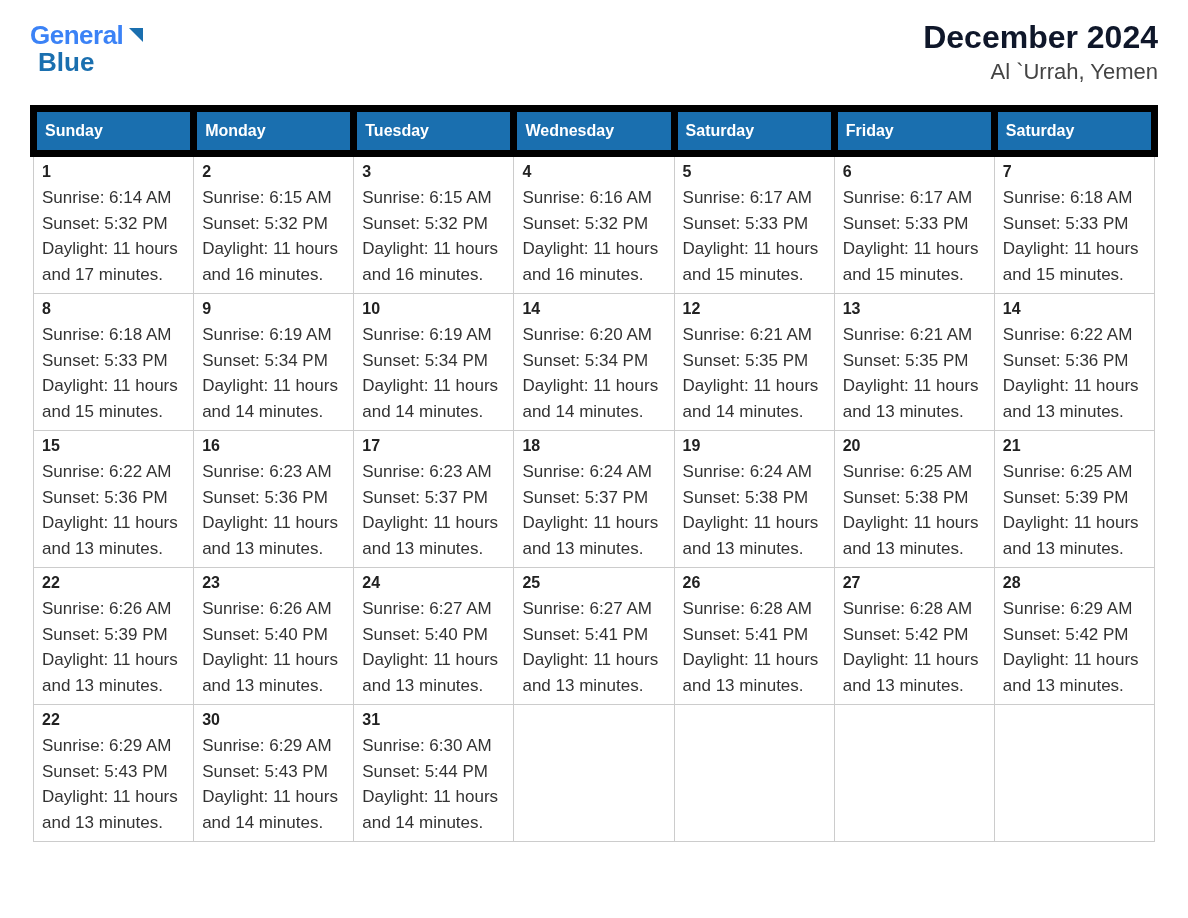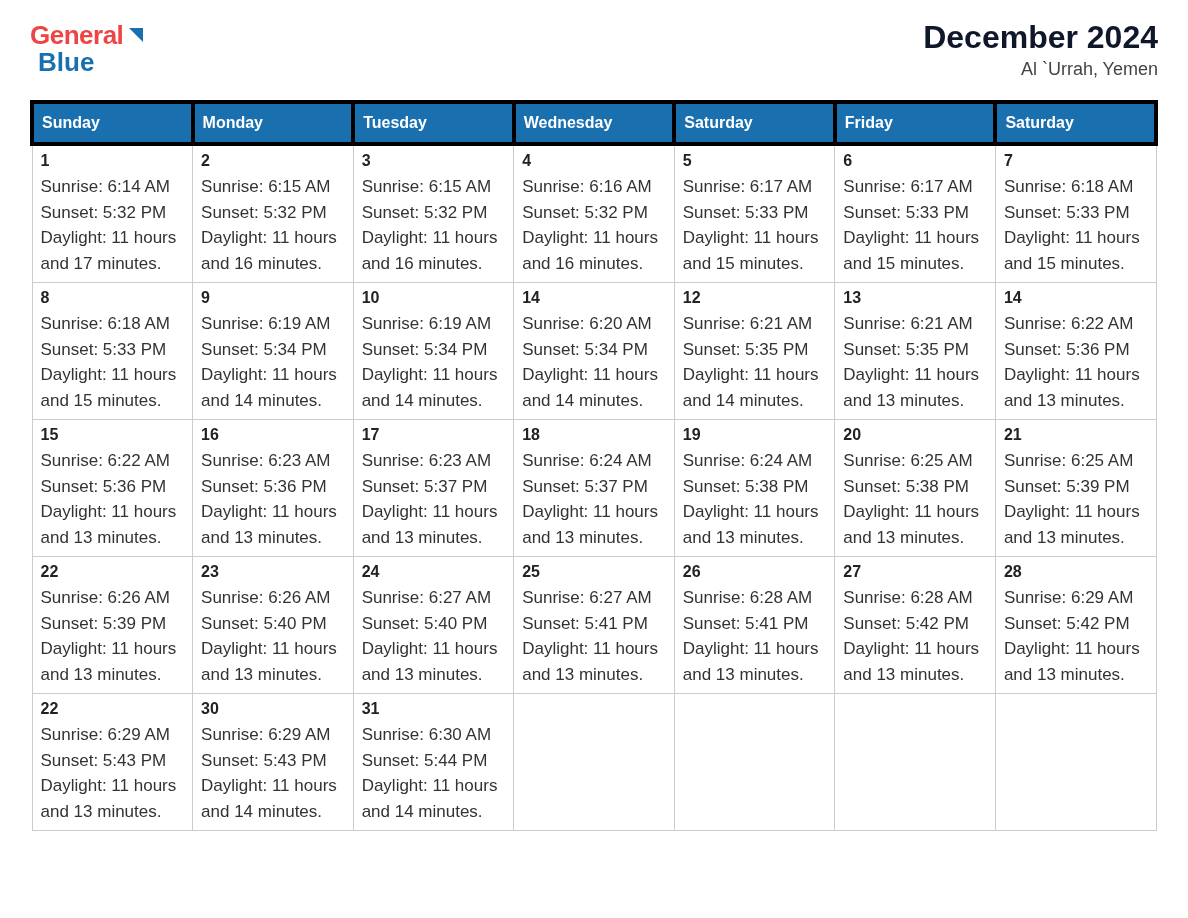--- a/index.html
+++ b/index.html
@@ -24,37 +24,37 @@
     .title-block {
       text-align: right;
     }
     .calendar-title {
       font-size: 32px;
       font-weight: bold;
       color: #0f172a;
       line-height: 1.1;
     }
     .calendar-subtitle {
-      font-size: 18px;
+      font-size: 22px;
       color: #444;
       margin-top: 4px;
     }
     table {
       width: 100%;
       border-collapse: collapse;
       table-layout: fixed;
     }
     thead tr th {
       background-color: #1a6faf;
       color: #fff;
       font-size: 16px;
       font-weight: bold;
       padding: 10px 8px;
       text-align: left;
-      border: 4px solid #000000;
+      border: 7px solid #000000;
     }
     tbody tr td {
       border: 1px solid #ccc;
       vertical-align: top;
       padding: 6px 8px;
       height: 110px;
       font-size: 13px;
       color: #333;
       background: #fff;
     }
@@ -80,21 +80,21 @@
       align-items: center;
       gap: 0px;
     }
   </style>
 </head>
 <body>
 
 <div class="header">
   <div class="logo">
     <div class="logo-wrapper">
-      <span style="font-size:26px;font-weight:bold;color:#ef4444;letter-spacing:-0.5px;">General</span>
+      <span style="font-size:26px;font-weight:bold;color:#3b82f6;letter-spacing:-0.5px;">General</span>
       <span style="display:inline-block;margin-left:2px;margin-top:2px;">
         <svg width="22" height="22" viewBox="0 0 22 22">
           <polygon points="4,4 18,4 18,18" fill="#1a6faf"></polygon>
         </svg>
       </span>
     </div>
     <span style="font-size:26px;font-weight:bold;color:#1a6faf;margin-top:-4px;margin-left:8px;">Blue</span>
   </div>
   <div class="title-block">
     <div class="calendar-title">December 2024</div>

